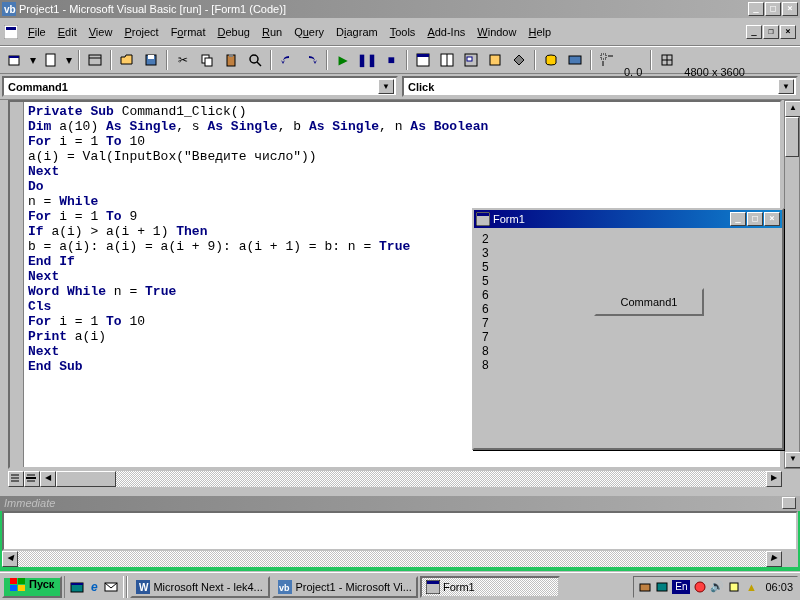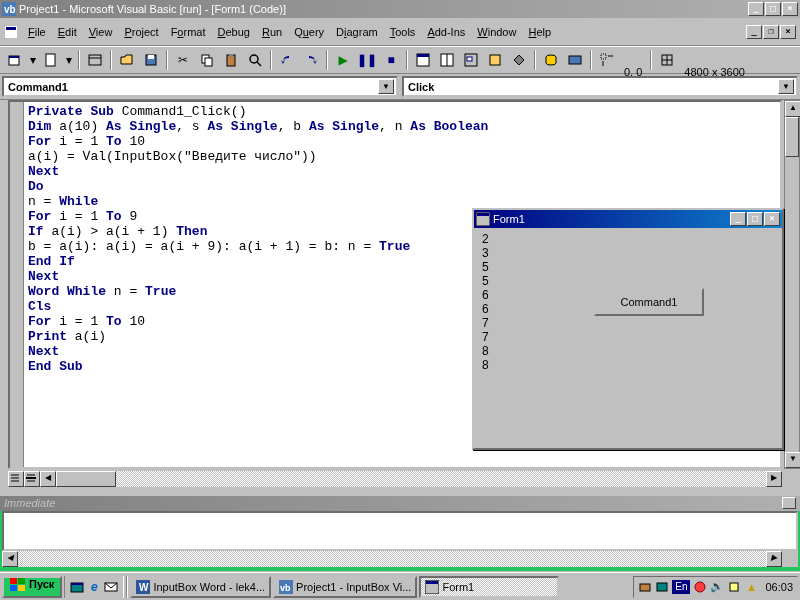--- a/index.html
+++ b/index.html
@@ -355,28 +355,28 @@
           <path d="M2 4 L8 9 L14 4" fill="none" stroke="#000"></path>
         </svg>
       </span>
   </div>
   <div style="width:2px;border-left:1px solid #808080;border-right:1px solid #fff;height:22px"></div>
   <div class="task-btn">
     <svg width="14" height="14">
         <rect width="14" height="14" fill="#2b579a"></rect>
         <text x="3" y="11" font-size="10" fill="#fff" font-weight="bold">W</text>
       </svg>
-    <span>InputBox Word - lek4...</span>
+    <span>Microsoft Next - lek4...</span>
   </div>
   <div class="task-btn">
     <svg width="14" height="14">
         <rect width="14" height="14" fill="#4a7ab5"></rect>
         <text x="1" y="11" font-size="9" fill="#fff" font-weight="bold">vb</text>
       </svg>
-    <span>Project1 - InputBox Vi...</span>
+    <span>Project1 - Microsoft Vi...</span>
   </div>
   <div class="task-btn active">
     <svg width="14" height="14">
         <rect width="14" height="14" fill="#c0c0c0" stroke="#000"></rect>
         <rect x="1" y="1" width="12" height="3" fill="#000080"></rect>
       </svg>
     <span>Form1</span>
   </div>
   <div class="tray">
     <span class="tray-icon">

